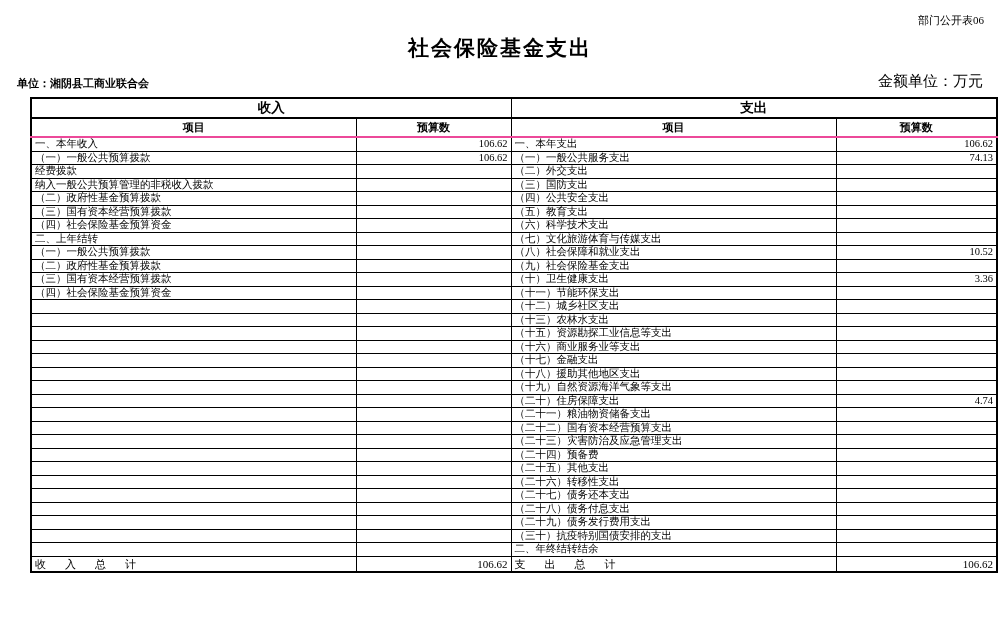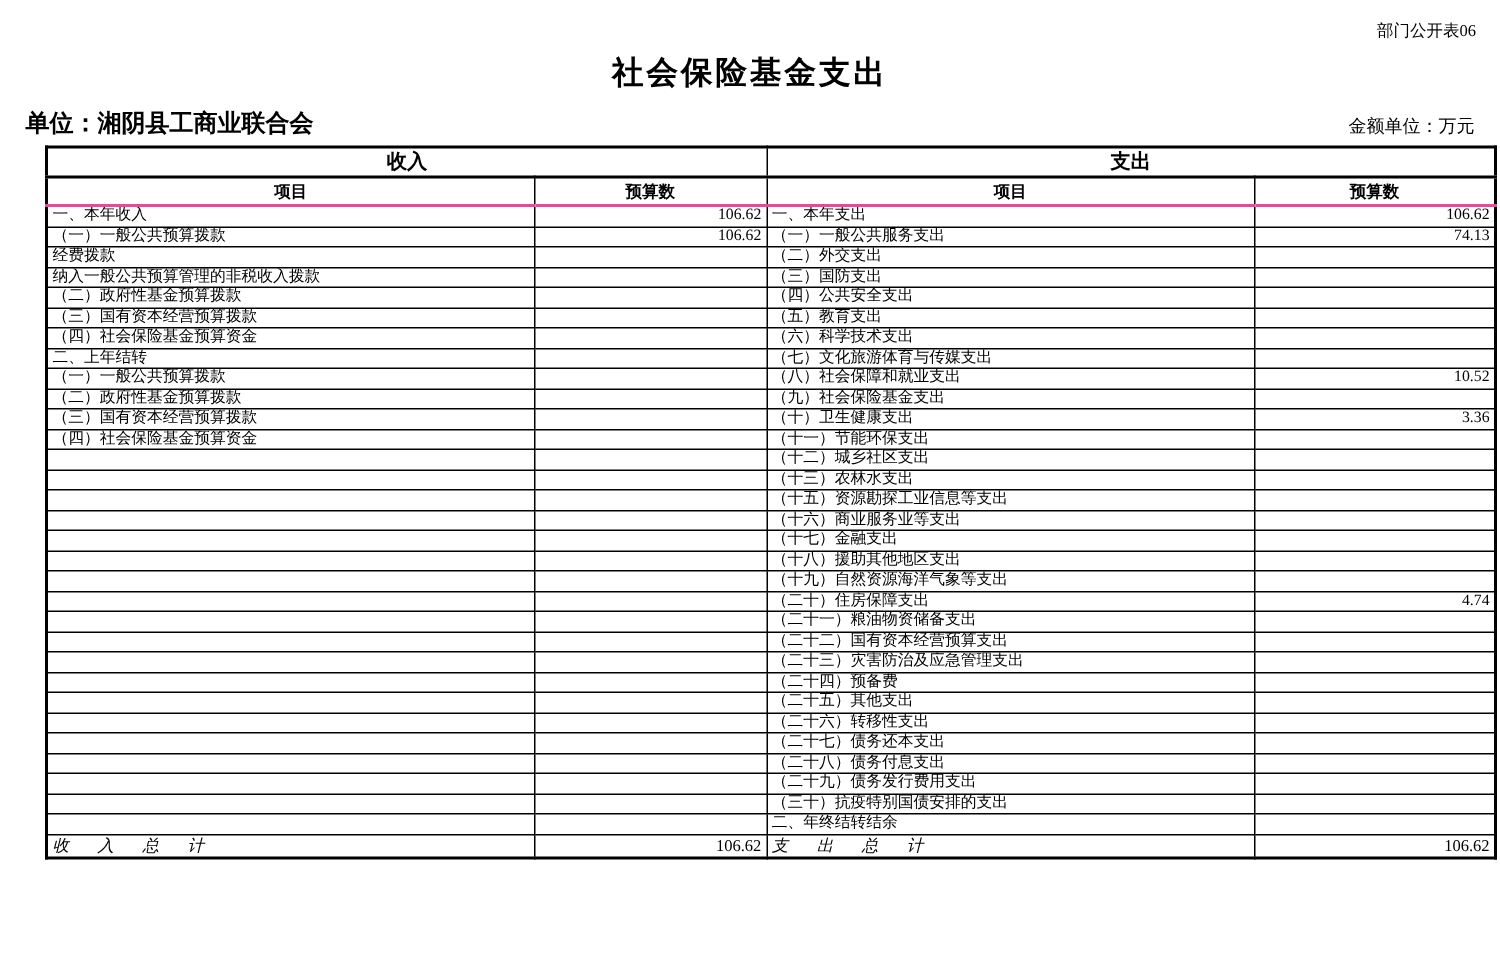--- a/index.html
+++ b/index.html
@@ -10,42 +10,42 @@
   }
   .doc-label { position:absolute; top:13px; right:16px; font-size:11px; }
   .title {
     position:absolute; top:34px; left:0; width:100%;
     text-align:center; font-size:21px; font-weight:bold; letter-spacing:2px;
   }
   .meta-row {
     position:absolute; top:72px; left:17px; width:966px;
     display:flex; justify-content:space-between; align-items:flex-end;
   }
-  .unit-label { font-size:16px; font-weight:bold; }
-  .amount-unit-label { font-size:12px; }
+  .unit-label { font-size:11px; font-weight:bold; }
+  .amount-unit-label { font-size:15px; }
 
   table.budget {
     position:absolute; top:97px; left:30px; width:966px;
     border-collapse:collapse; table-layout:fixed;
     border:2px solid #000;
   }
   table.budget th, table.budget td {
     border:1px solid #000; padding:0 3px;
     overflow:hidden; white-space:nowrap; box-sizing:border-box;
   }
   thead th { font-weight:bold; text-align:center; }
   tr.h1 th { height:19px; font-size:13.5px; border-bottom:2px solid #000; }
   tr.h2 th { height:19px; font-size:11px; border-bottom:2px solid #ec4899; }
   tbody td { height:12.5px; font-size:10.5px; line-height:12.5px; }
   td.item { text-align:left; }
   td.indent { padding-left:30px; }
   td.num { text-align:right; }
   th.mid, td.mid { border-left:2px solid #000; }
   tfoot td { border-top:2px solid #000; height:14px; font-size:11px; line-height:14px; }
-  tfoot td.item { letter-spacing:4px;font-style:italic; }
+  tfoot td.item { letter-spacing:4px; }
 </style>
 </head>
 <body>
 
 <div class="page">
 
   <div class="doc-label">部门公开表06</div>
 
   <div class="title">社会保险基金支出</div>
 

